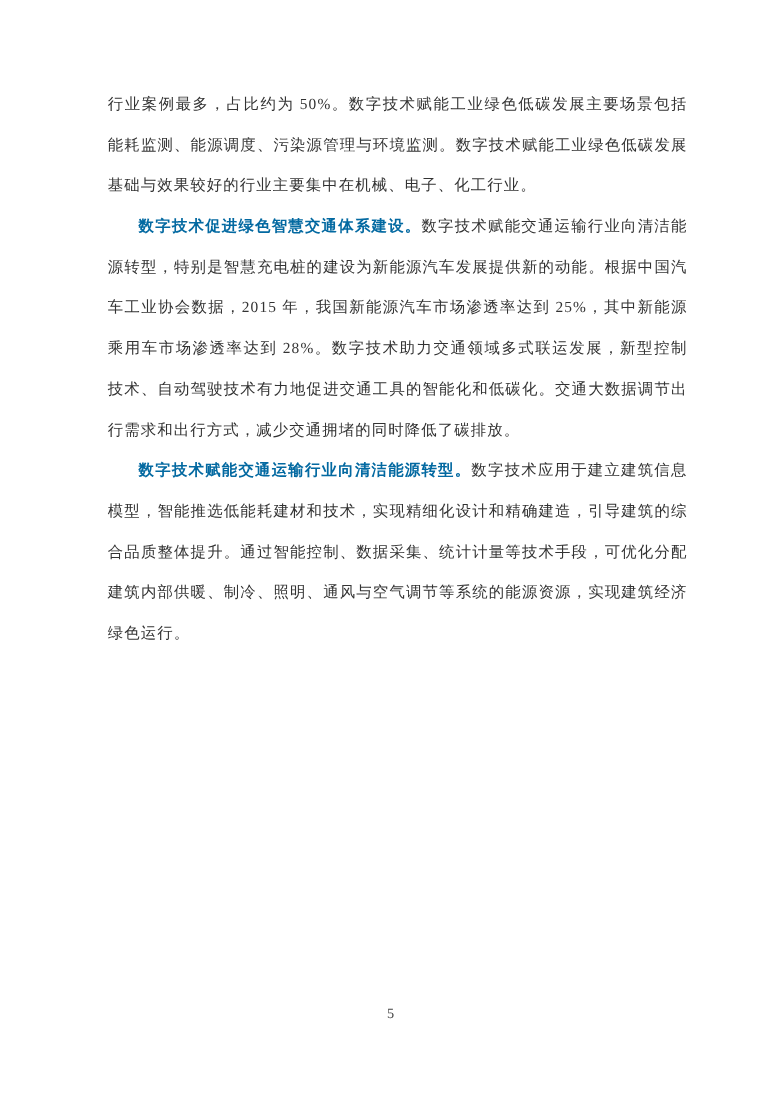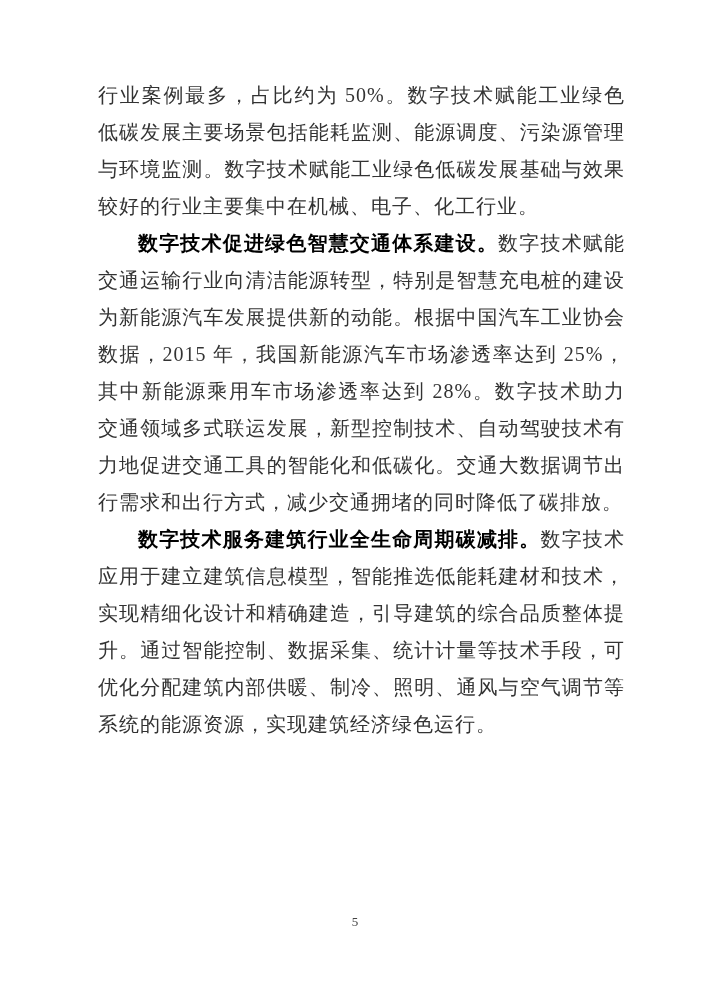--- a/index.html
+++ b/index.html
@@ -17,33 +17,33 @@
   }
   .doc-content {
     position: absolute;
     left: 98px;
     top: 77px;
     width: 527px;
   }
   p.para {
     margin: 0;
     padding: 0;
-    font-size: 20px;
+    font-size: 14px;
     line-height: 37px;
     letter-spacing: 1px;
     color: #333333;
     text-align: justify;
     text-justify: inter-ideograph;
   }
   p.para.indent {
     text-indent: 2em;
   }
   .bold {
     font-weight: bold;
-    color: #000000;
+    color: #0369a1;
   }
   .page-footer {
     position: absolute;
     left: 0;
     top: 912px;
     width: 710px;
     text-align: center;
   }
   .page-number {
     font-size: 13px;
@@ -51,18 +51,18 @@
     font-family: "Liberation Serif", "DejaVu Serif", serif;
   }
 </style>
 </head>
 <body>
 
 <div class="page">
   <div class="doc-content">
       <p class="para"><span class="">行业案例最多，占比约为 50%。数字技术赋能工业绿色低碳发展主要场景包括能耗监测、能源调度、污染源管理与环境监测。数字技术赋能工业绿色低碳发展基础与效果较好的行业主要集中在机械、电子、化工行业。</span></p>
       <p class="para indent"><span class="bold">数字技术促进绿色智慧交通体系建设。</span><span class="">数字技术赋能交通运输行业向清洁能源转型，特别是智慧充电桩的建设为新能源汽车发展提供新的动能。根据中国汽车工业协会数据，2015 年，我国新能源汽车市场渗透率达到 25%，其中新能源乘用车市场渗透率达到 28%。数字技术助力交通领域多式联运发展，新型控制技术、自动驾驶技术有力地促进交通工具的智能化和低碳化。交通大数据调节出行需求和出行方式，减少交通拥堵的同时降低了碳排放。</span></p>
-      <p class="para indent"><span class="bold">数字技术服务建筑行业全生命周期碳减排。</span><span class="">数字技术应用于建立建筑信息模型，智能推选低能耗建材和技术，实现精细化设计和精确建造，引导建筑的综合品质整体提升。通过智能控制、数据采集、统计计量等技术手段，可优化分配建筑内部供暖、制冷、照明、通风与空气调节等系统的能源资源，实现建筑经济绿色运行。</span></p>
+      <p class="para indent"><span class="bold">数字技术赋能交通运输行业向清洁能源转型。</span><span class="">数字技术应用于建立建筑信息模型，智能推选低能耗建材和技术，实现精细化设计和精确建造，引导建筑的综合品质整体提升。通过智能控制、数据采集、统计计量等技术手段，可优化分配建筑内部供暖、制冷、照明、通风与空气调节等系统的能源资源，实现建筑经济绿色运行。</span></p>
     </div>
   <div class="page-footer">
     <span class="page-number">5</span>
   </div>
 </div>
 
 </body></html>

